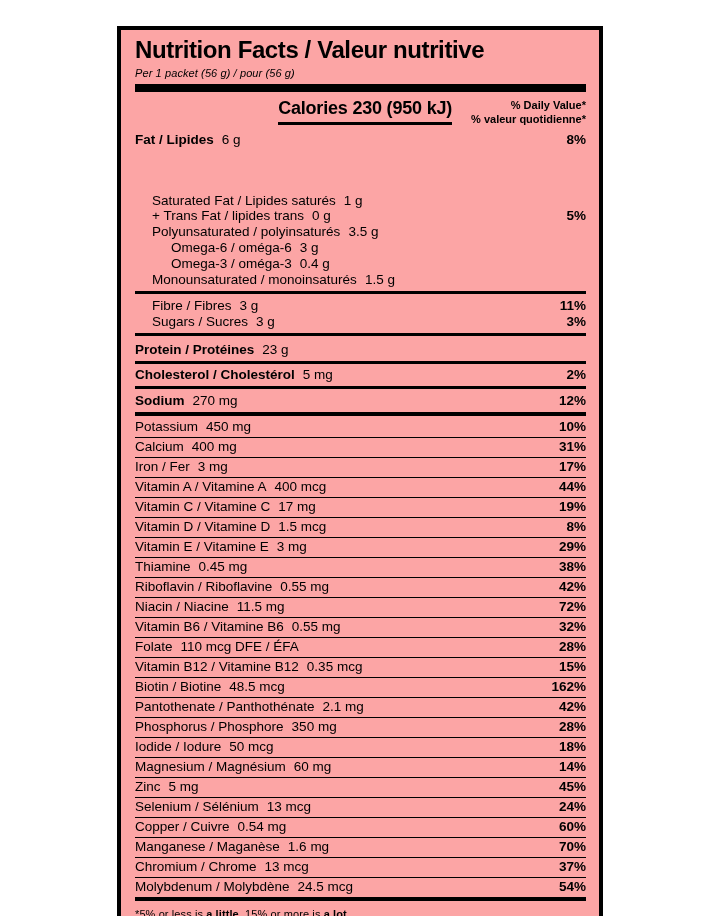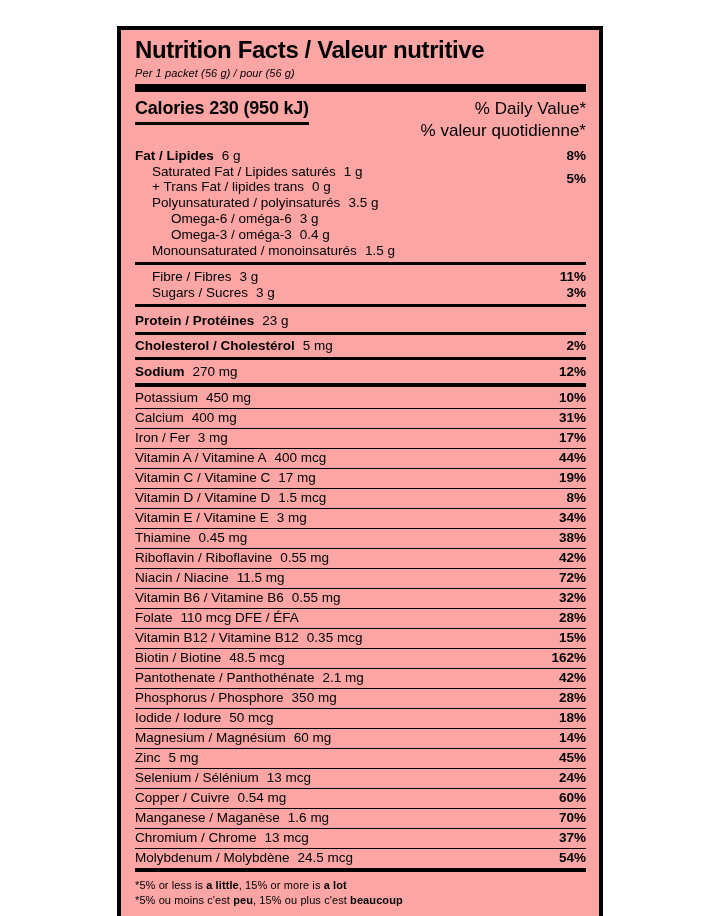--- a/index.html
+++ b/index.html
@@ -31,48 +31,50 @@
     letter-spacing:0.1px;
     font-style:italic;
   }
   .bar-thick {
     height:8px;
     background:#000;
     margin:5px 0 3px;
   }
   .cal-row {
     display:flex;
-    justify-content:space-between;
+    justify-content:flex-end;
     align-items:flex-start;
     padding:3px 0 5px;
+    gap:13px;
   }
   .cal-text {
     font-size:18px;
     font-weight:700;
     letter-spacing:-0.2px;
     border-bottom:3px solid #000;
     padding-bottom:3px;
     white-space:nowrap;
   }
   .dv-header {
-    font-size:17px;
-    font-weight:400;
+    font-size:11px;
+    font-weight:700;
     text-align:right;
     line-height:1.3;
+    margin-left:6px;
   }
   .row {
     display:flex;
     justify-content:space-between;
     align-items:flex-start;
     font-size:13.5px;
   }
   .macro .row { line-height:15px; padding:0.5px 0; }
   .table .row { line-height:14.5px; padding:2px 0 2.5px; }
   .row.core  { padding:2.5px 0 3.5px; }
-  .row.group { align-items:center; }
+  .row.group { align-items:flex-end;margin-top:45px; }
   .grp-line { line-height:15px; }
   .indent-0 { padding-left:0; }
   .indent-1 { padding-left:17px; }
   .indent-2 { padding-left:36px; }
   .bold { font-weight:700;text-align:center; }
   .amt { margin-left:8px; white-space:nowrap; }
   .dv { font-weight:700; white-space:nowrap; padding-left:8px; }
   .sep-thin   { border-bottom:1.5px solid #000; }
   .sep-medium { border-bottom:3px solid #000; margin-bottom:2px; }
   .sep-thick  { border-bottom:4.5px solid #000; margin-bottom:2px; }
@@ -174,21 +176,21 @@
       <div class="row sep-thin">
         <div class="indent-0"><span>Vitamin C / Vitamine C</span><span class="amt">17 mg</span></div>
         <div class="dv">19%</div>
       </div>
       <div class="row sep-thin">
         <div class="indent-0"><span>Vitamin D / Vitamine D</span><span class="amt">1.5 mcg</span></div>
         <div class="dv">8%</div>
       </div>
       <div class="row sep-thin">
         <div class="indent-0"><span>Vitamin E / Vitamine E</span><span class="amt">3 mg</span></div>
-        <div class="dv">34%</div>
+        <div class="dv">29%</div>
       </div>
       <div class="row sep-thin">
         <div class="indent-0"><span>Thiamine</span><span class="amt">0.45 mg</span></div>
         <div class="dv">38%</div>
       </div>
       <div class="row sep-thin">
         <div class="indent-0"><span>Riboflavin / Riboflavine</span><span class="amt">0.55 mg</span></div>
         <div class="dv">42%</div>
       </div>
       <div class="row sep-thin">

